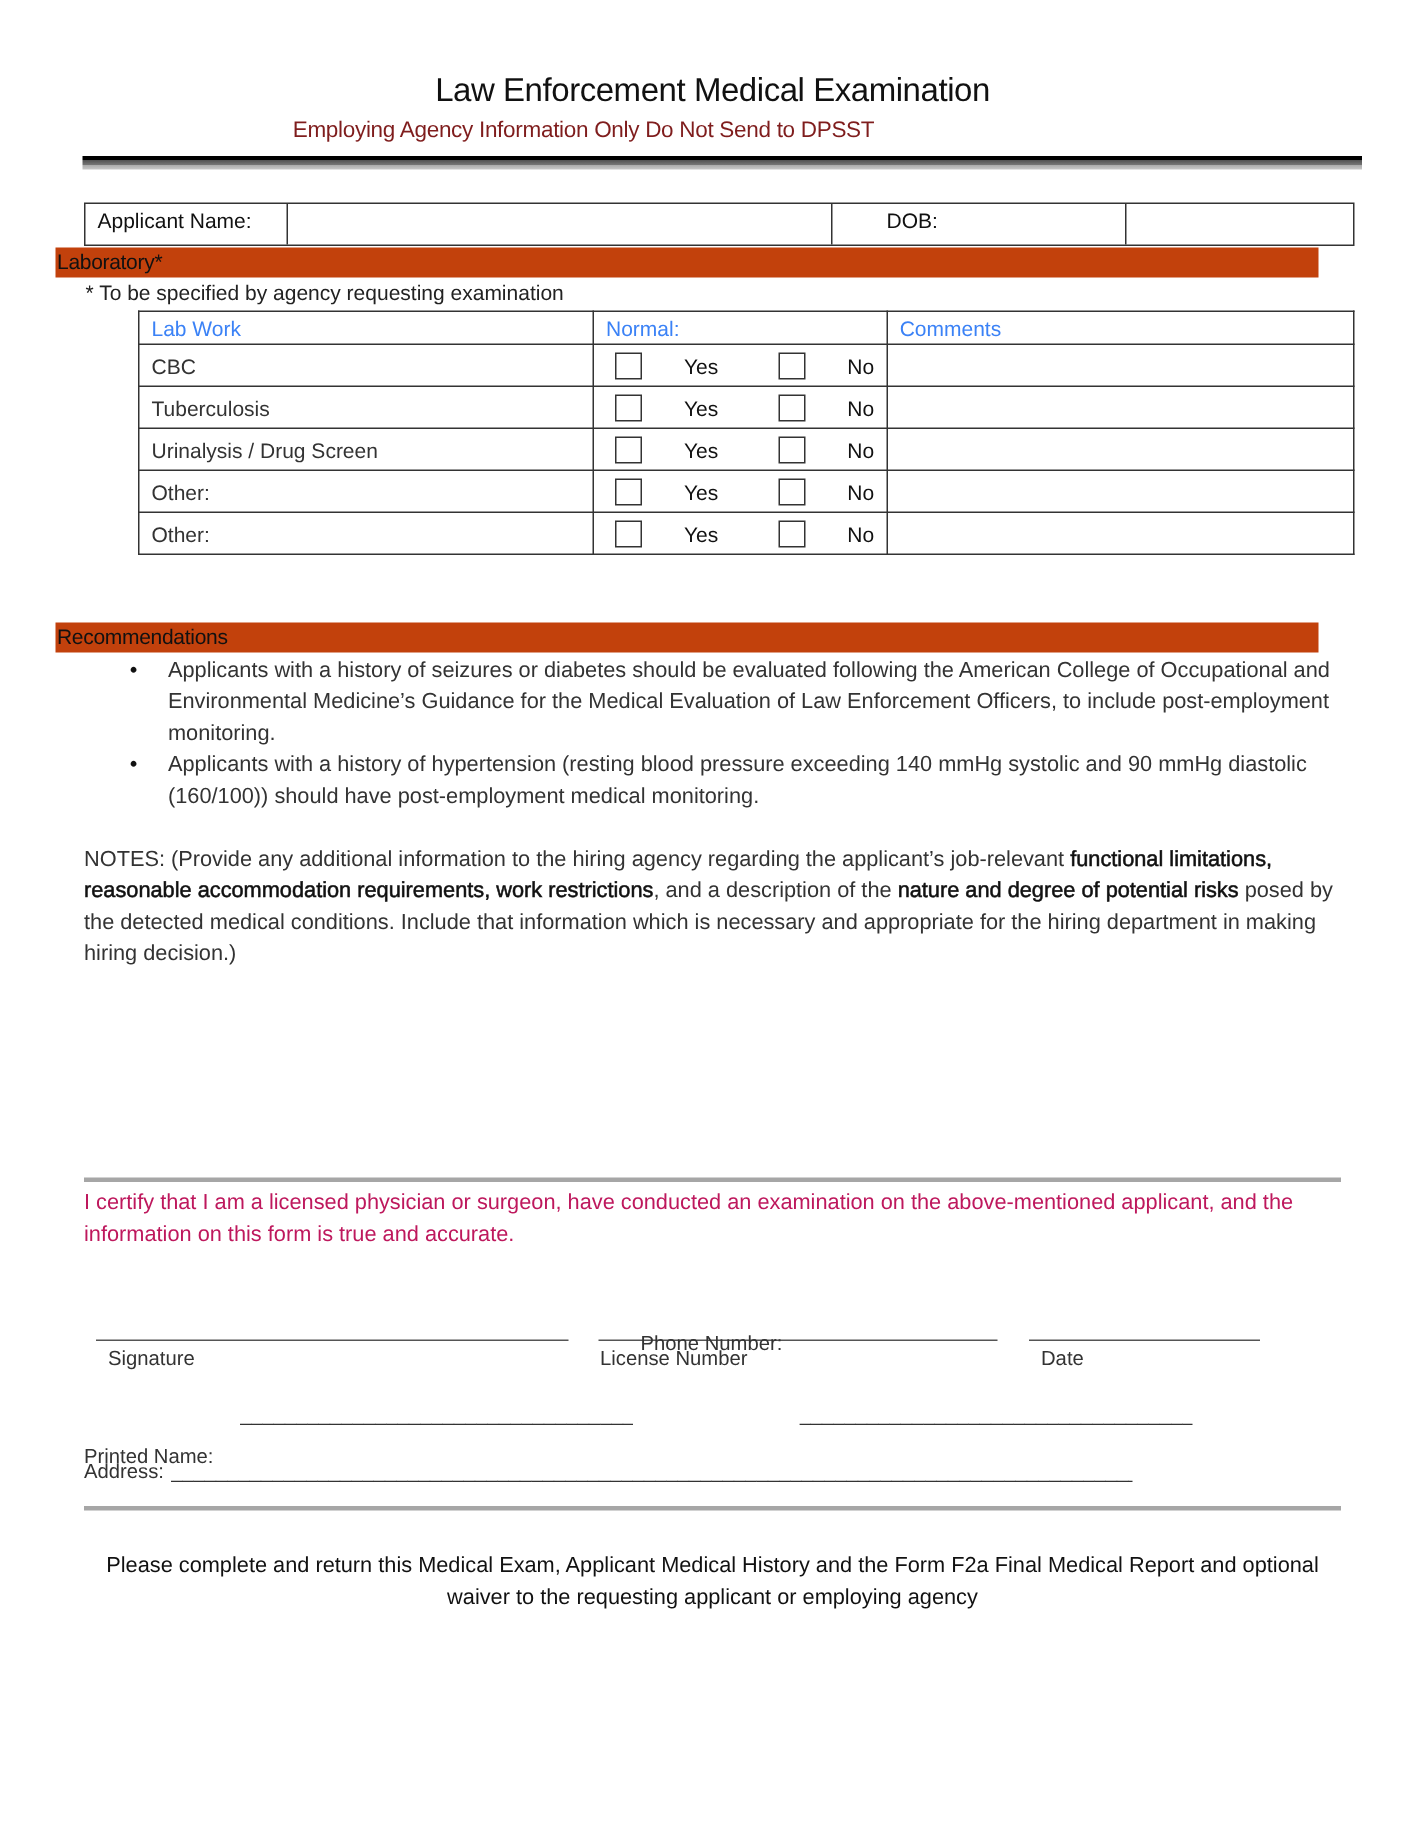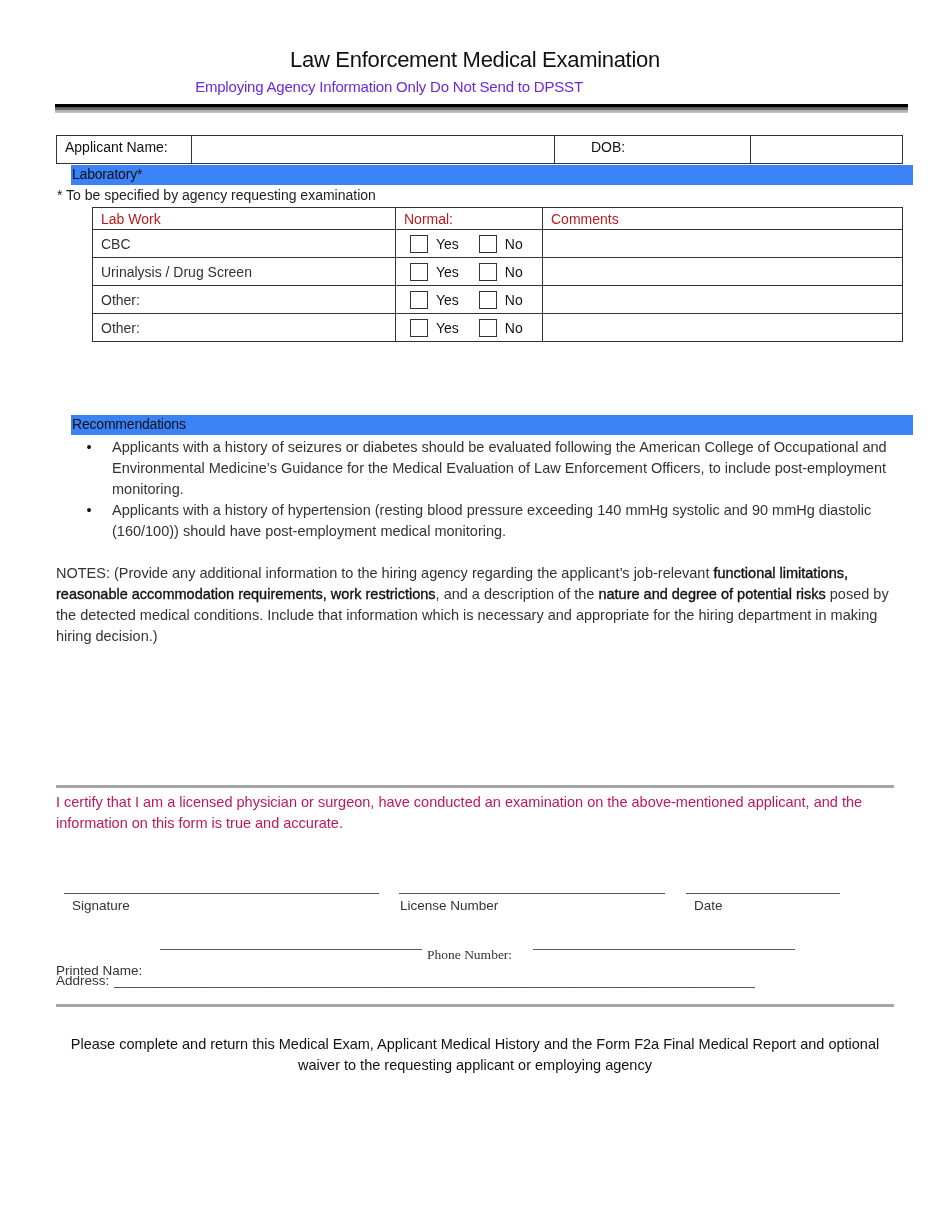--- a/index.html
+++ b/index.html
@@ -1,45 +1,45 @@
 <!DOCTYPE html>
 <html><head>
 <meta charset="utf-8">
 <style>
   * { box-sizing: border-box; margin: 0; padding: 0; }
   html, body { width: 950px; height: 1230px; background: #ffffff; }
   body { position: relative; font-family: "Liberation Sans", sans-serif; color: #1a1a1a; overflow: hidden; }
 
   .title { position: absolute; left: 0; width: 950px; top: 47px; text-align: center; font-size: 22px; color: #111; letter-spacing: -0.3px; }
-  .subtitle { position: absolute; left: 0; width: 778px; top: 78px; text-align: center; font-size: 15px; color: #6d28d9; letter-spacing: -0.2px; }
+  .subtitle { position: absolute; left: 0; width: 778px; top: 78px; text-align: center; font-size: 15px; color: #7f1d1d; letter-spacing: -0.2px; }
   .header-rule { position: absolute; left: 55px; width: 853px; top: 104px; height: 9px;
     background: linear-gradient(to bottom, #000 0px, #000 3px, #555 3px, #777 6px, #aaa 6px, #c8c8c8 9px); }
 
   .applicant-table { position: absolute; left: 56px; top: 135px; width: 847px; height: 29px; border: 1px solid #333; display: flex; gap: 28px; }
   .applicant-table .cell { border-right: 1px solid #333; height: 100%; font-size: 14px; padding: 3px 8px; color: #111; }
   .applicant-table .cell:last-child { border-right: none; }
   .c-name-label { width: 135px; }
   .c-name-value { width: 335px; }
   .c-dob-label { width: 168px; }
   .c-dob-value { flex: 1; }
 
-  .section-bar { position: absolute; left: 71px; width: 842px; height: 20px; background: #3b82f6; font-size: 14px; padding: 1px 1px; color: #111; letter-spacing: -0.2px; }
+  .section-bar { position: absolute; left: 37px; width: 842px; height: 20px; background: #c2410c; font-size: 14px; padding: 1px 1px; color: #111; letter-spacing: -0.2px; }
   .lab-bar { top: 165px; }
   .rec-bar { top: 415px; }
 
   .lab-note { position: absolute; left: 57px; top: 187px; font-size: 14px; color: #222; }
 
   .lab-table { position: absolute; left: 92px; top: 207px; width: 811px; border-collapse: collapse; }
   .lab-table td, .lab-table th { border: 1px solid #333; font-size: 14px; height: 28px; text-align: left; font-weight: normal; vertical-align: middle; }
-  .lab-table th { height: 22px; color: #b91c1c; padding: 0 8px; }
+  .lab-table th { height: 22px; color: #3b82f6; padding: 0 8px; }
   .lab-table td { padding: 0 8px; color: #333; }
   .col-work { width: 303px; }
   .col-normal { width: 147px; }
   .col-comments { }
-  .yn { display: flex; align-items: center; padding-left: 6px; color: #111; }
+  .yn { display: flex; align-items: center; padding-left: 6px; color: #111; gap: 20px; }
   .box { width: 18px; height: 18px; border: 1px solid #333; display: inline-block; margin-right: 8px; }
   .yn .lbl { margin-right: 20px; font-size: 14px; }
   .yn .lbl:last-child { margin-right: 0; }
 
   .rec-list { position: absolute; left: 56px; top: 437px; width: 845px; font-size: 14.5px; color: #333; line-height: 21px; }
   .rec-item { display: flex; margin-bottom: 0; }
   .rec-item .bullet { width: 56px; text-align: center; padding-left: 10px; flex-shrink: 0; color: #111; }
   .rec-item .txt { flex: 1; }
 
   .notes { position: absolute; left: 56px; top: 563px; width: 845px; font-size: 14.5px; color: #333; line-height: 21px; }
@@ -79,20 +79,32 @@
   <thead>
     <tr>
       <th class="col-work">Lab Work</th>
       <th class="col-normal">Normal:</th>
       <th class="col-comments">Comments</th>
     </tr>
   </thead>
   <tbody>
     <tr>
       <td>CBC</td>
+      <td>
+          <div class="yn">
+            <span class="box"></span>
+            <span class="lbl">Yes</span>
+            <span class="box"></span>
+            <span class="lbl">No</span>
+          </div>
+        </td>
+      <td></td>
+    </tr>
+    <tr>
+      <td>Tuberculosis</td>
       <td>
           <div class="yn">
             <span class="box"></span>
             <span class="lbl">Yes</span>
             <span class="box"></span>
             <span class="lbl">No</span>
           </div>
         </td>
       <td></td>
     </tr>
@@ -154,21 +166,21 @@
 
 <div class="sig-line" style="left:64px; width:315px;"></div>
 <div class="sig-line" style="left:399px; width:266px;"></div>
 <div class="sig-line" style="left:686px; width:154px;"></div>
 <div class="sig-label" style="left:72px;">Signature</div>
 <div class="sig-label" style="left:400px;">License Number</div>
 <div class="sig-label" style="left:694px;">Date</div>
 
 <div class="field-row" style="left:56px; top:935px;margin-top:28px;">Printed Name:</div>
 <div class="field-row" style="left:160px; top:935px; width:262px; overflow:hidden;">____________________________________</div>
-<div class="field-row" style="left:427px; top:947px;font-family:Liberation Serif, serif;">Phone Number:</div>
+<div class="field-row" style="left:427px; top:888px;">Phone Number:</div>
 <div class="field-row" style="left:533px; top:935px; width:262px; overflow:hidden;">____________________________________</div>
 
 <div class="field-row" style="left:56px; top:973px;">Address:</div>
 <div class="field-row" style="left:114px; top:973px; width:641px; overflow:hidden;">_____________________________________________________________________________________________</div>
 
 <div class="gray-rule rule-bottom"></div>
 
 <div class="footer-note">Please complete and return this Medical Exam, Applicant Medical History and the Form F2a Final Medical Report and optional waiver to the requesting applicant or employing agency</div>
 
 </body></html>

